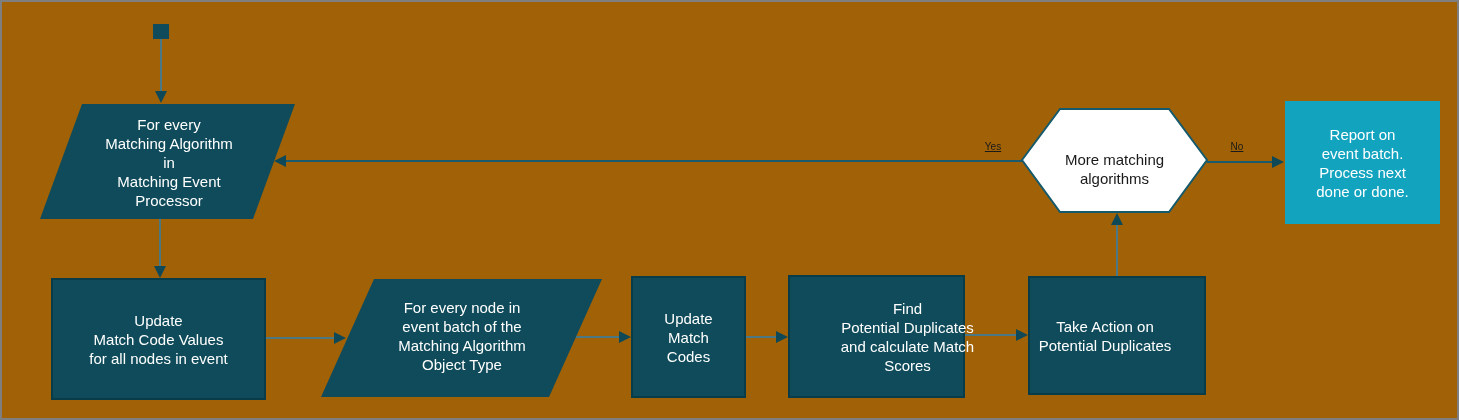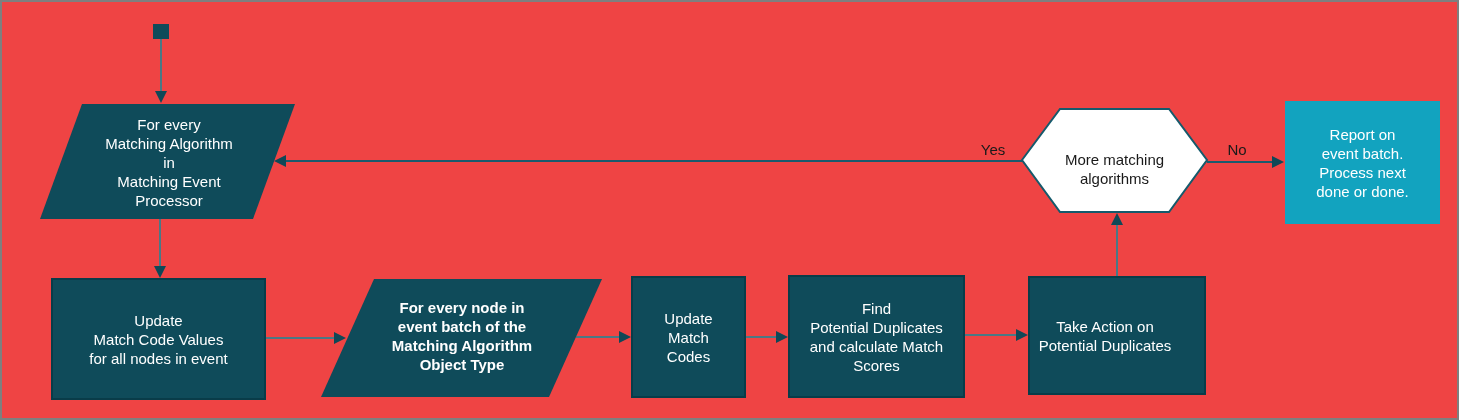--- a/index.html
+++ b/index.html
@@ -2,44 +2,45 @@
 <html><head>
 <meta charset="utf-8">
 <style>
   html, body { margin: 0; padding: 0; background: #ffffff; }
   .frame {
     position: relative;
     width: 1459px;
     height: 420px;
     box-sizing: border-box;
     border: 2px solid #7f7f7f;
-    background: #ef4444;
+    background: #a16207;
     font-family: "Liberation Sans", sans-serif;
     overflow: hidden;
   }
   .layer { position: absolute; left: 0; top: 0; }
   .label {
     position: absolute;
     display: flex;
     align-items: center;
     justify-content: center;
     text-align: center;
     white-space: pre-line;
     font-size: 15px;
     line-height: 19px;
     color: #ffffff;
     pointer-events: none;
   }
   .label.dark { color: #1a1a1a; }
   .edge-label {
     position: absolute;
-    font-size: 15px;
+    font-size: 10px;
     color: #1a1a1a;
     text-align: center;
     white-space: nowrap;
+    text-decoration: underline;
   }
 </style>
 </head>
 <body>
 
 <div class="frame">
 
   <svg class="layer" width="1459" height="420" viewBox="0 0 1459 420">
 
     <line x1="159" y1="37" x2="159" y2="90" stroke-width="2" stroke="#4a7885"></line>
@@ -84,30 +85,30 @@
   <div class="label" style="left:60px; top:104px; width:214px; height:112px;">For every
 Matching Algorithm
 in
 Matching Event
 Processor</div>
 
   <div class="label" style="left:50px; top:277px; width:213px; height:120px;">Update
 Match Code Values
 for all nodes in event</div>
 
-  <div class="label" style="left:340px; top:277px; width:240px; height:114px;font-weight:bold;">For every node in
+  <div class="label" style="left:340px; top:277px; width:240px; height:114px;">For every node in
 event batch of the
 Matching Algorithm
 Object Type</div>
 
   <div class="label" style="left:630px; top:275px; width:113px; height:120px;">Update
 Match
 Codes</div>
 
-  <div class="label" style="left:787px; top:274px; width:175px; height:121px;">Find
+  <div class="label" style="left:818px; top:274px; width:175px; height:121px;">Find
 Potential Duplicates
 and calculate Match
 Scores</div>
 
   <div class="label" style="left:1027px; top:275px; width:152px; height:117px;">Take Action on
 Potential Duplicates</div>
 
   <div class="label dark" style="left:1020px; top:107px; width:185px; height:119px;">More matching
 algorithms</div>
 

